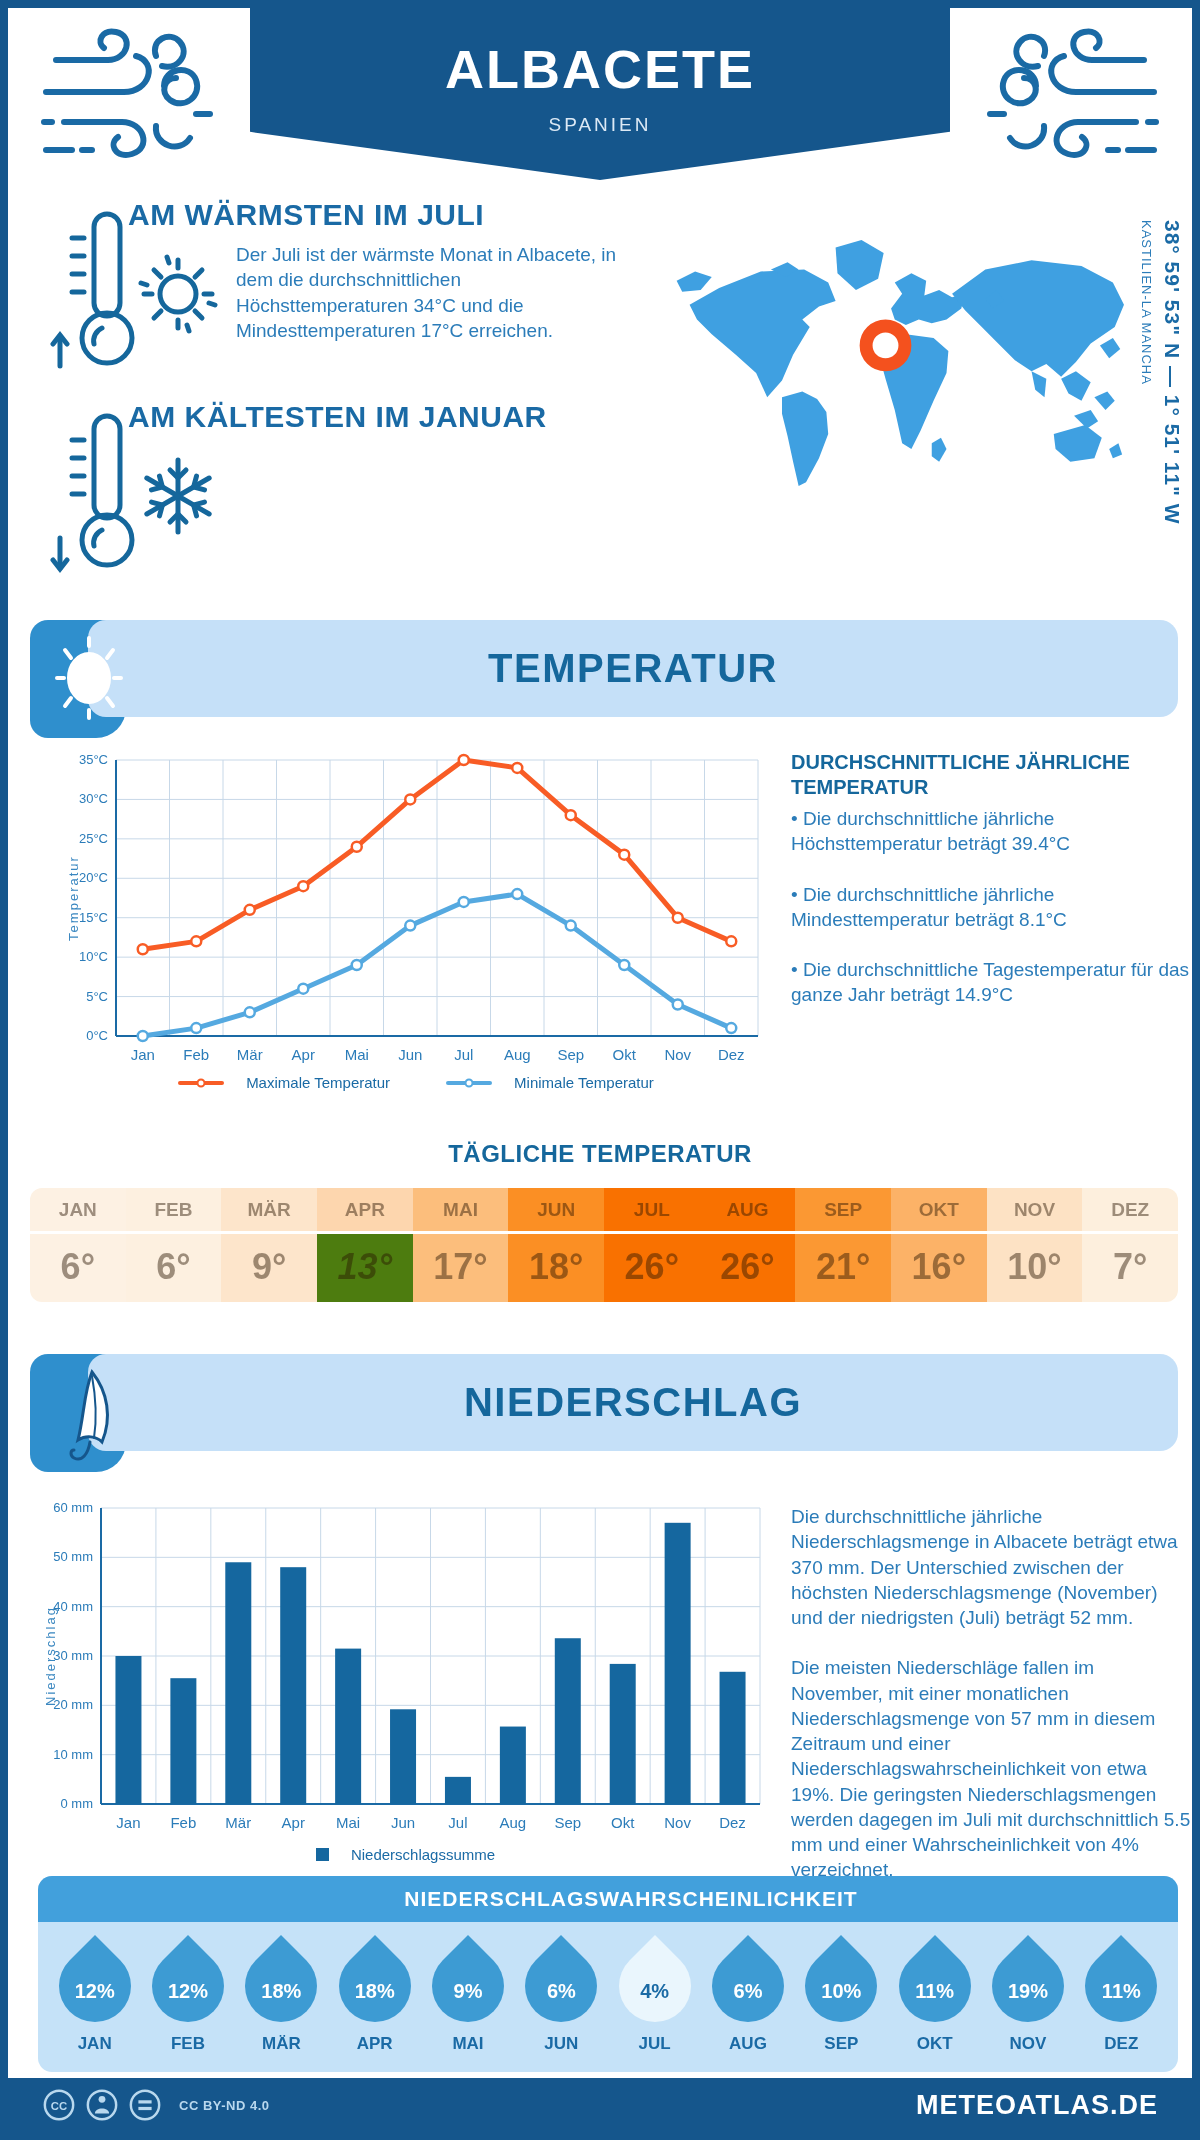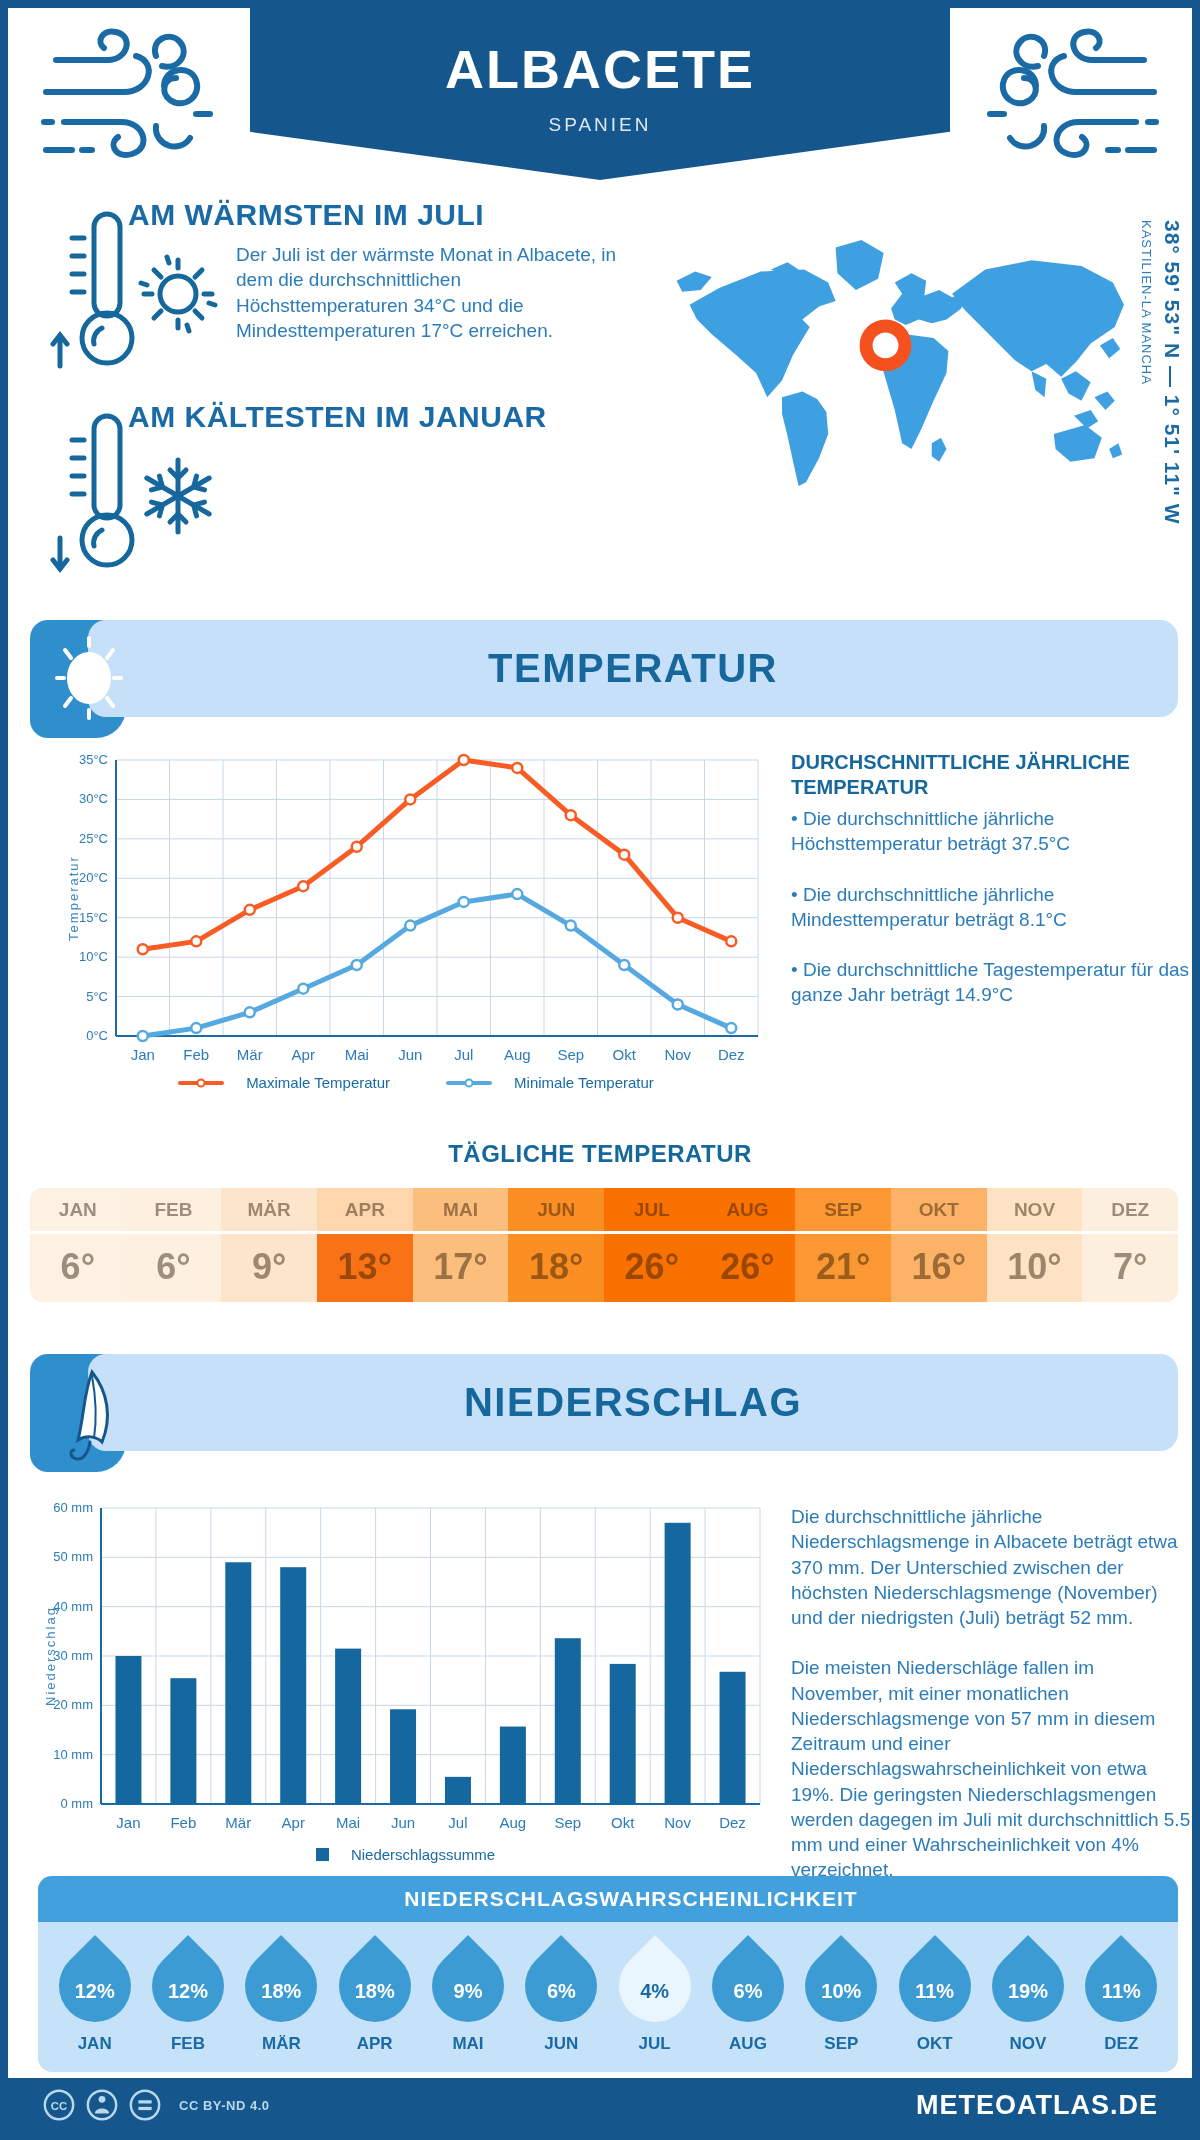--- a/index.html
+++ b/index.html
@@ -310,21 +310,21 @@
       <span class="legend-line" style="background:#55a9e0;">
           <span class="dot" style="border:2px solid #55a9e0;"></span>
         </span>
       <span>Minimale Temperatur</span>
     </div>
   </div>
 
   <div class="stats-col" style="top:742px;">
     <h3>DURCHSCHNITTLICHE JÄHRLICHE TEMPERATUR</h3>
     <div id="temp-bullets">
-        <p>• Die durchschnittliche jährliche Höchsttemperatur beträgt 37.5°C</p>
+        <p>• Die durchschnittliche jährliche Höchsttemperatur beträgt 39.4°C</p>
         <p>• Die durchschnittliche jährliche Mindesttemperatur beträgt 8.1°C</p>
         <p>• Die durchschnittliche Tagestemperatur für das ganze Jahr beträgt 14.9°C</p>
       </div>
   </div>
 
   <div class="daily-title" style="top:1132px;">TÄGLICHE TEMPERATUR</div>
   <div class="temp-table" id="temp-table">
       <div class="mcell" style="background: rgb(253, 241, 227);">JAN</div>
       <div class="mcell" style="background: rgb(253, 240, 224);">FEB</div>
       <div class="mcell" style="background: rgb(253, 229, 203);">MÄR</div>
@@ -333,21 +333,21 @@
       <div class="mcell" style="background: rgb(251, 143, 36);">JUN</div>
       <div class="mcell" style="background: rgb(249, 113, 0);">JUL</div>
       <div class="mcell" style="background: rgb(249, 113, 0);">AUG</div>
       <div class="mcell" style="background: rgb(251, 152, 51);">SEP</div>
       <div class="mcell" style="background: rgb(252, 178, 103);">OKT</div>
       <div class="mcell" style="background: rgb(253, 226, 196);">NOV</div>
       <div class="mcell" style="background: rgb(253, 239, 221);">DEZ</div>
       <div class="vcell" style="background: rgb(253, 241, 227);">6°</div>
       <div class="vcell" style="background: rgb(253, 240, 224);">6°</div>
       <div class="vcell" style="background: rgb(253, 229, 203);">9°</div>
-      <div class="vcell" style="background: #f97316;">13°</div>
+      <div class="vcell" style="background: #4d7c0f; font-style: italic;">13°</div>
       <div class="vcell" style="background: rgb(252, 190, 124);">17°</div>
       <div class="vcell" style="background: rgb(251, 143, 36);">18°</div>
       <div class="vcell" style="background: rgb(249, 113, 0);">26°</div>
       <div class="vcell" style="background: rgb(249, 113, 0);">26°</div>
       <div class="vcell" style="background: rgb(251, 152, 51);">21°</div>
       <div class="vcell" style="background: rgb(252, 178, 103);">16°</div>
       <div class="vcell" style="background: rgb(253, 226, 196);">10°</div>
       <div class="vcell" style="background: rgb(253, 239, 221);">7°</div>
     </div>
 

